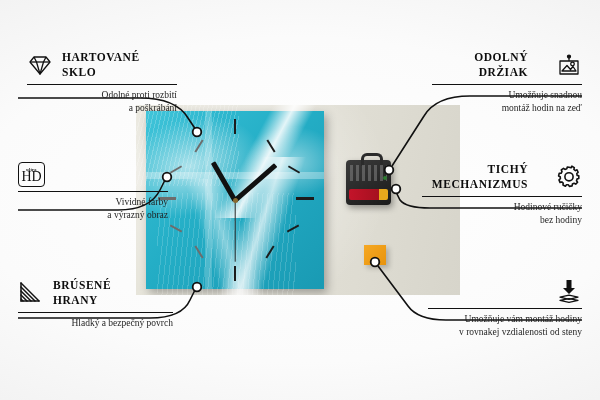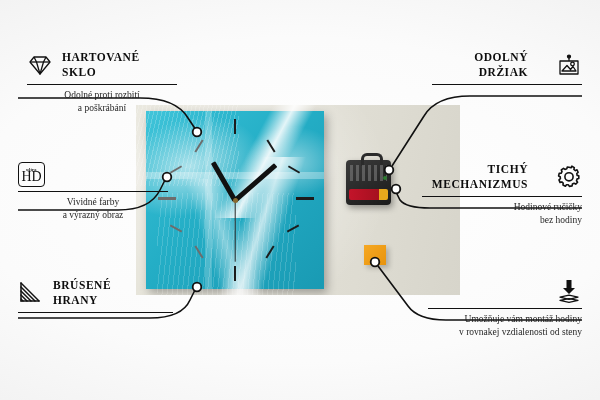--- a/index.html
+++ b/index.html
@@ -73,21 +73,21 @@
   svg.lines{position:absolute;left:0;top:0;width:600px;height:400px;}
 
   
   .feature{position:absolute;}
   .head{display:flex;align-items:center;gap:9px;}
   .ttl{font-size:11.5px;font-weight:700;letter-spacing:.55px;color:#0d0d0d;
        line-height:15px;text-transform:uppercase;}
   .desc{font-size:9.5px;color:#1f1f1f;line-height:13px;}
   .left .head{justify-content:flex-start;}
   .left .ttl{text-align:left;}
-  .left .desc{text-align:center;}
+  .left .desc{text-align:right;}
   .right .head{justify-content:flex-end;flex-direction:row;gap:28px;}
   .right .ttl{text-align:right;}
   .right .desc{text-align:right;}
   .rule{height:1px;background:#111;margin:4px 0 4px;}
   .ico{width:26px;height:26px;flex:0 0 26px;display:block;}
   .ico svg{display:block;}
   .hdbadge{width:25px;height:23px;border:1.6px solid #111;border-radius:4px;
        display:flex;flex-direction:column;align-items:center;justify-content:center;flex:0 0 25px;}
   .hd-ultra{font-size:4.4px;font-weight:700;letter-spacing:.2px;line-height:5px;color:#111;}
   .hd-hd{font-size:14px;font-weight:400;line-height:10px;color:#111;}
@@ -210,20 +210,23 @@
           <path d="M3,21 L21,21"></path>
             </g>
           </svg>
       </span>
       <span class="ttl">
         <span>BRÚSENÉ</span><br>
         <span>HRANY</span>
       </span>
     </div>
     <div class="rule"></div>
+    <div class="desc">
+      <span>Hladký a bezpečný povrch</span>
+    </div>
   </div>
 
   <div class="feature right" style="left:432px;top:50px;width:150px;">
     <div class="head">
       <span class="ttl">
         <span>ODOLNÝ</span><br>
         <span>DRŽIAK</span>
       </span>
       <span class="ico">
         <svg viewBox="0 0 26 26">
@@ -231,20 +234,24 @@
           <rect x="4" y="9" width="18" height="13"></rect>
           <path d="M13,9 L13,6"></path>
               <circle cx="13" cy="4.6" r="1.5" fill="#111"></circle>
           <path d="M6,19 L11,13.5 L14.5,17.5 L17,14.5 L20,19 Z"></path>
           <circle cx="16.5" cy="12" r="1.8"></circle>
             </g>
           </svg>
       </span>
     </div>
     <div class="rule"></div>
+    <div class="desc">
+      <span>Umožňuje snadnou</span><br>
+      <span>montáž hodin na zeď</span>
+    </div>
   </div>
 
   <div class="feature right" style="left:422px;top:162px;width:160px;">
     <div class="head">
       <span class="ttl">
         <span>TICHÝ</span><br>
         <span>MECHANIZMUS</span>
       </span>
       <span class="ico">
         <svg viewBox="0 0 26 26">

